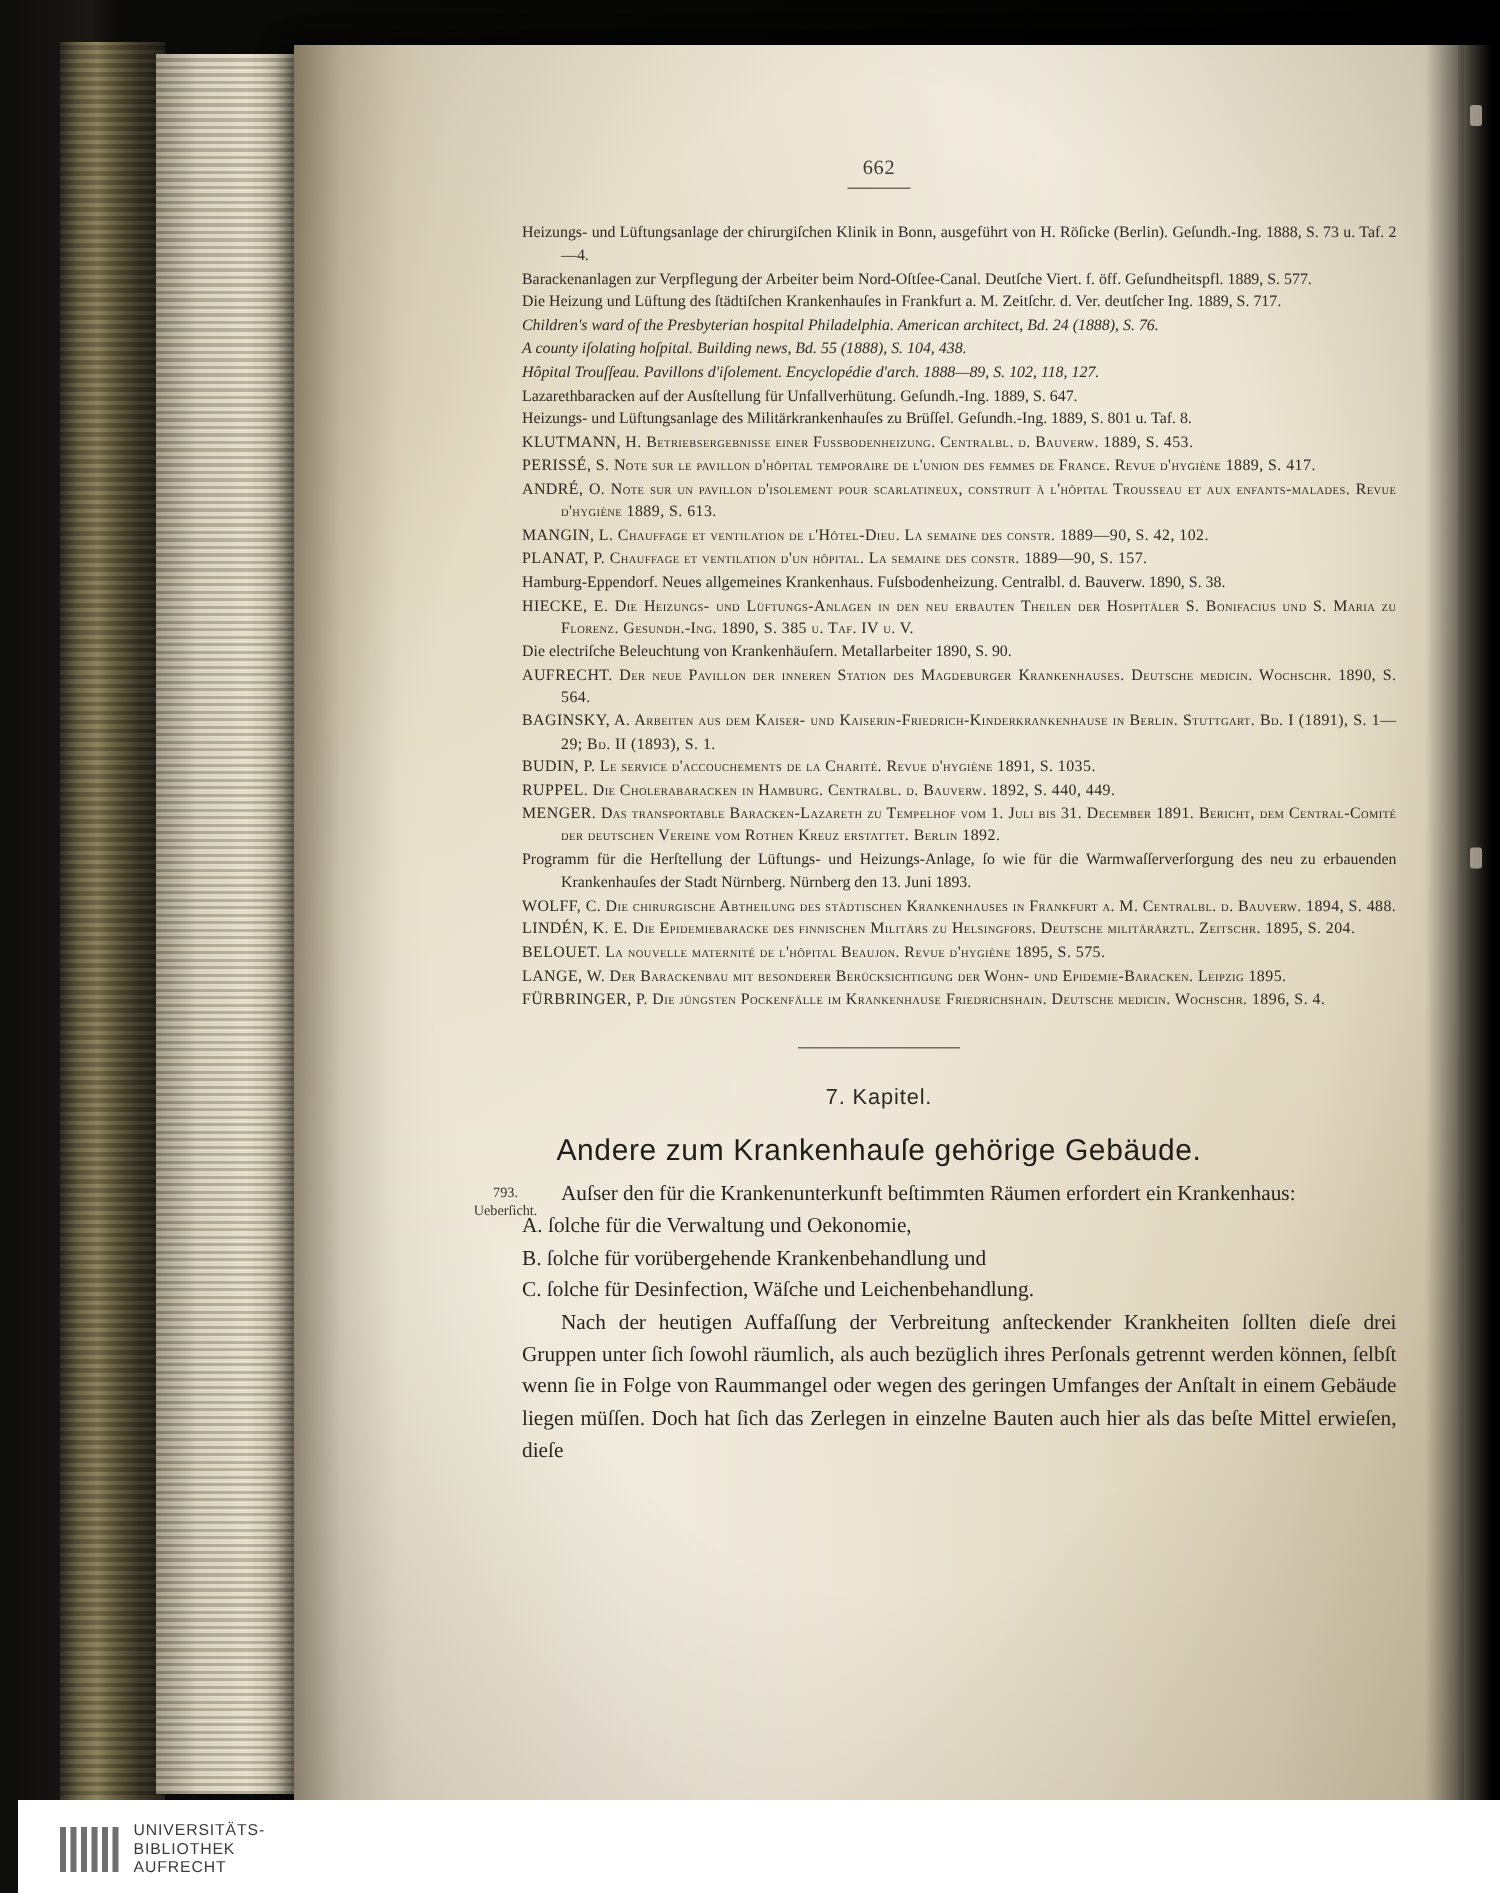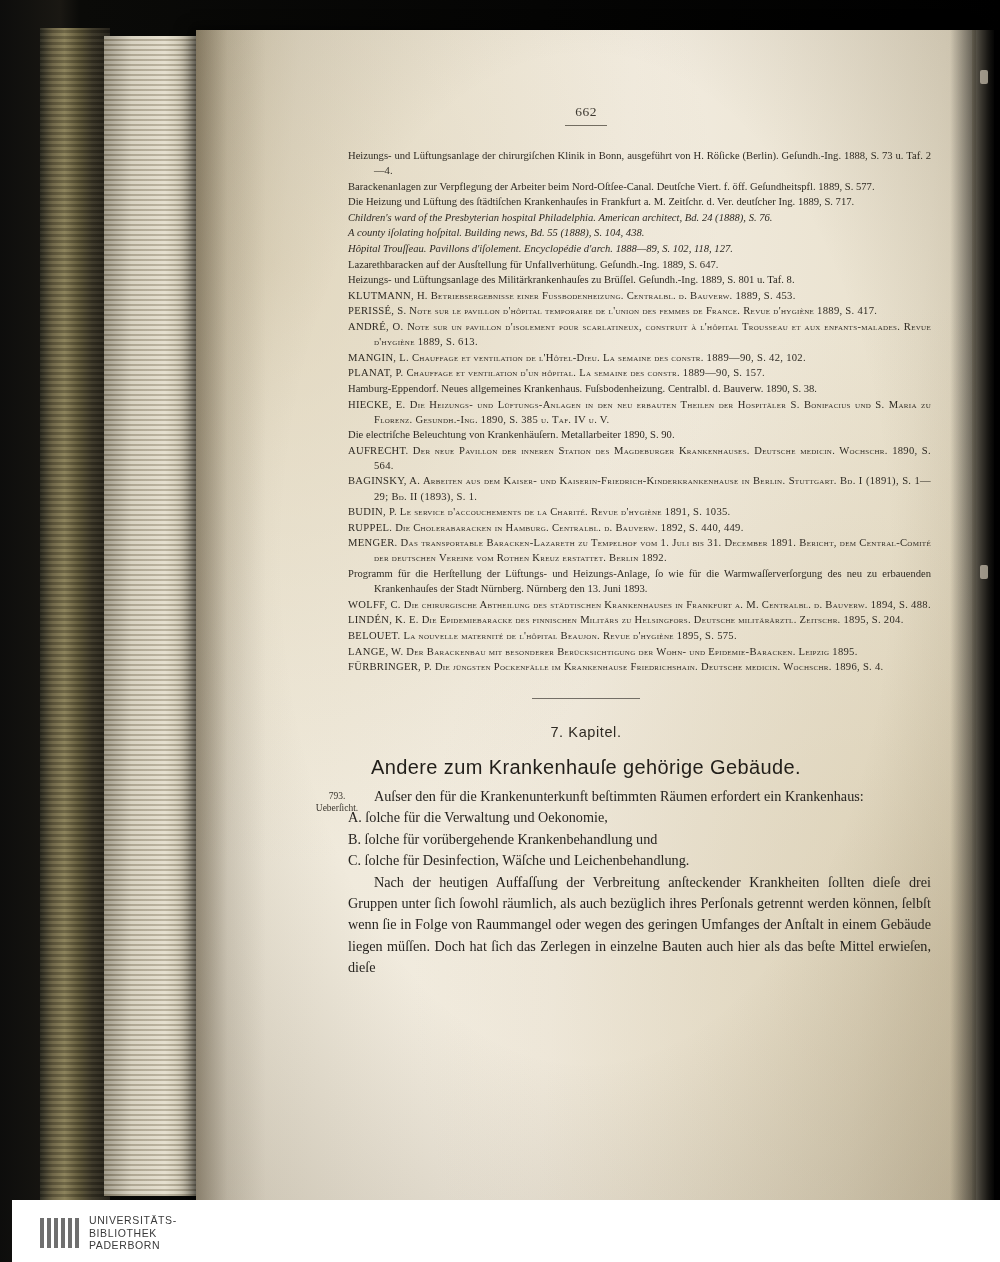--- a/index.html
+++ b/index.html
@@ -207,16 +207,16 @@
       <i style="height:30px"></i>
         <i style="height:30px"></i>
         <i style="height:30px"></i>
         <i style="height:30px"></i>
         <i style="height:30px"></i>
         <i style="height:30px"></i>
     </div>
     <div class="wm-text">
       <div>UNIVERSITÄTS-</div>
       <div>BIBLIOTHEK</div>
-      <div>PADERBORN</div>
+      <div>AUFRECHT</div>
     </div>
   </div>
 </div>
 
 </body></html>

